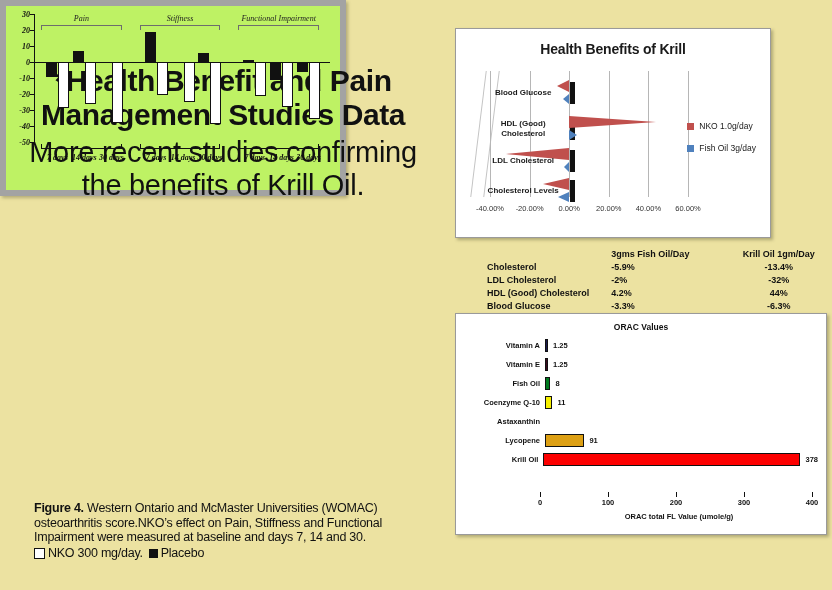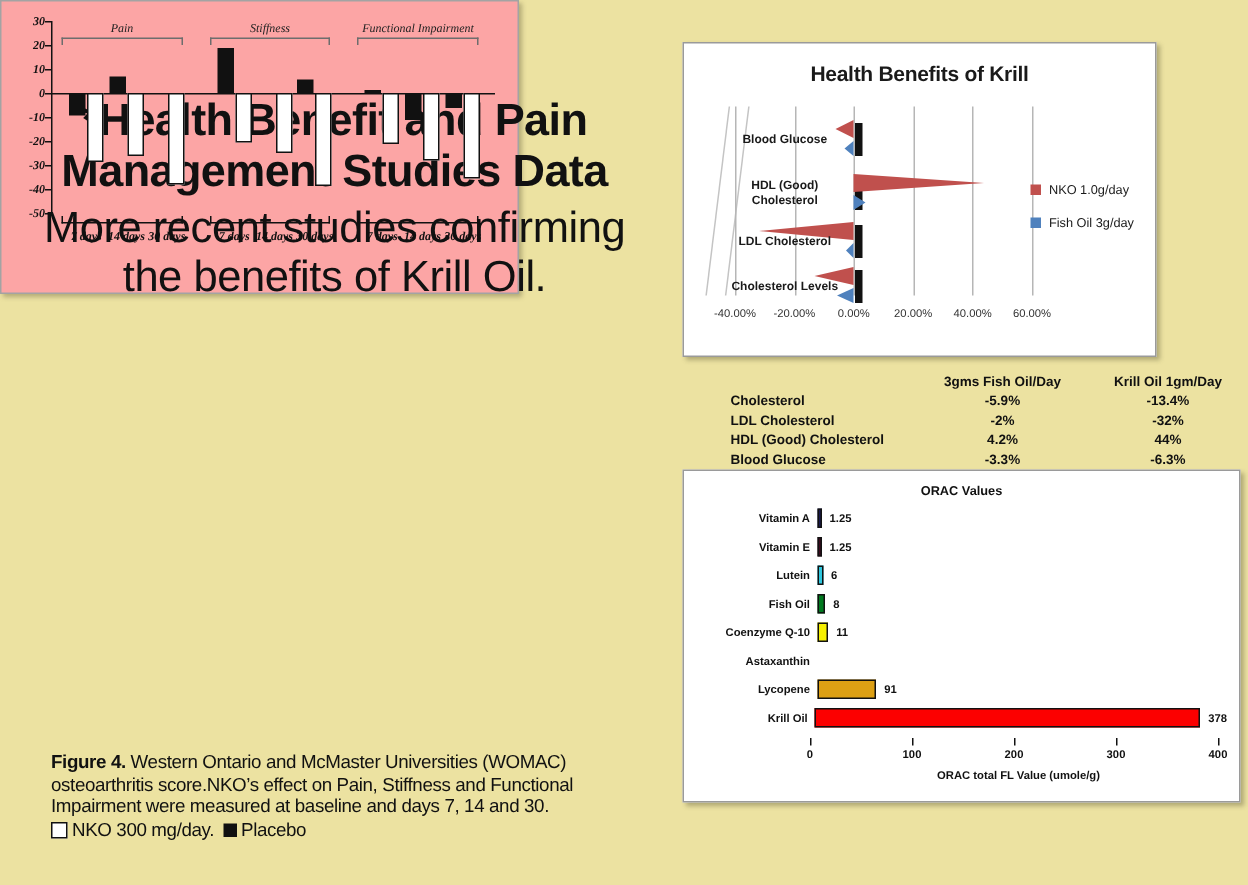--- a/index.html
+++ b/index.html
@@ -153,21 +153,21 @@
     color: #111111;
     border-collapse: collapse;
   }
   #krill-table td, #krill-table th {
     padding: 0px 0 1px 0;
     line-height: 1.32;
     text-align: left;
     font-weight: bold;
   }
   #krill-table .col-label { width: 128px; }
-  #krill-table .col-v1 { width: 118px; text-align: center; }
+  #krill-table .col-v1 { width: 118px; }
   #krill-table .col-v2 { width: 110px; text-align: center; }
 
   
   #orac-panel {
     left: 455px;
     top: 313px;
     width: 372px;
     height: 222px;
   }
   #orac-title {
@@ -247,22 +247,22 @@
     font-weight: bold;
     color: #111111;
   }
 
   
   #womac-panel {
     left: 36px;
     top: 320px;
     width: 346px;
     height: 196px;
-    background: #fca5a5;
-    border: 1px solid #a3a3a3;
+    background: #bef264;
+    border: 6px solid #a3a3a3;
     box-shadow: 2px 2px 3px rgba(80,75,45,0.35);
     box-sizing: border-box;
   }
   #womac-plot {
     position: absolute;
     left: 34px;
     top: 14px;
     width: 296px;
     height: 128px;
   }
@@ -471,27 +471,20 @@
         <div class="orac-bar-wrap">
           <div class="orac-bar" style="width: 3px; background: rgb(26, 26, 78);"></div>
           <div class="orac-val">1.25</div>
         </div>
       </div>
       <div class="orac-row">
         <div class="orac-name">Vitamin E</div>
         <div class="orac-bar-wrap">
           <div class="orac-bar" style="width: 3px; background: rgb(59, 10, 30);"></div>
           <div class="orac-val">1.25</div>
-        </div>
-      </div>
-      <div class="orac-row">
-        <div class="orac-name">Lutein</div>
-        <div class="orac-bar-wrap">
-          <div class="orac-bar" style="width: 4.08px; background: rgb(46, 200, 224);"></div>
-          <div class="orac-val">6</div>
         </div>
       </div>
       <div class="orac-row">
         <div class="orac-name">Fish Oil</div>
         <div class="orac-bar-wrap">
           <div class="orac-bar" style="width: 5.44px; background: rgb(0, 122, 31);"></div>
           <div class="orac-val">8</div>
         </div>
       </div>
       <div class="orac-row">

